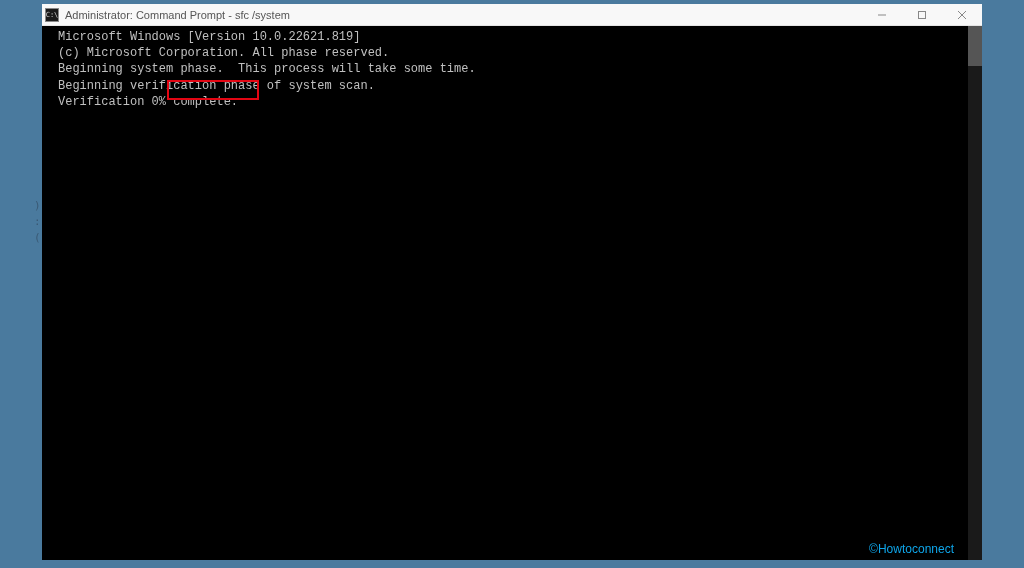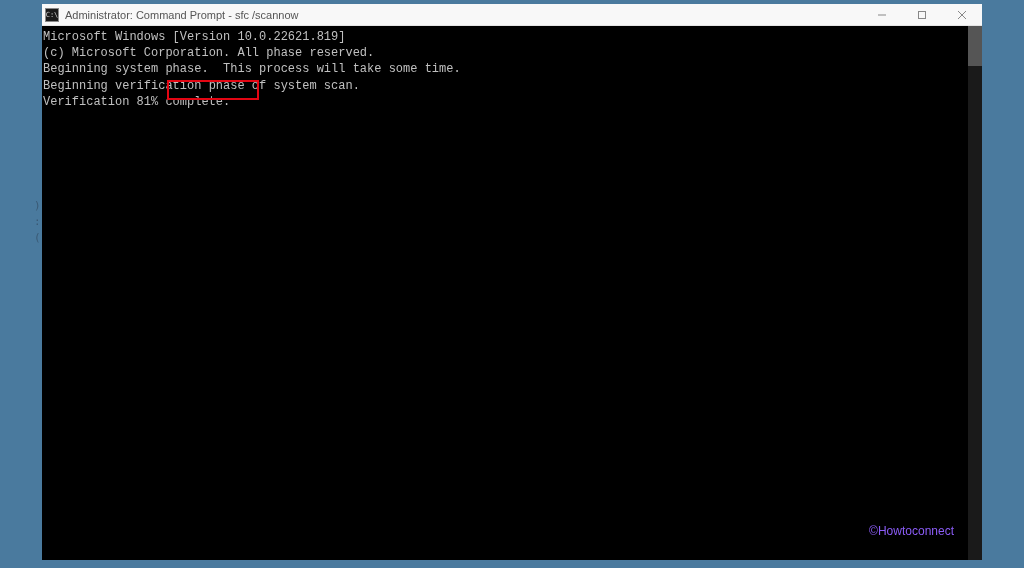--- a/index.html
+++ b/index.html
@@ -67,21 +67,21 @@
       color: #c0c0c0;
       font-family: Consolas, 'Courier New', monospace;
       font-size: 12px;
       line-height: 1.35;
       padding: 3px 0 0 0;
       position: relative;
       overflow: hidden;
     }
     .terminal-line {
       white-space: pre;
-      padding-left: 1px;
+      padding-left: 16px;
     }
     .highlight-box {
       position: absolute;
       border: 2px solid #e30613;
       top: 54px;
       left: 125px;
       width: 92px;
       height: 20px;
       pointer-events: none;
     }
@@ -96,23 +96,23 @@
     .scrollbar-thumb {
       position: absolute;
       top: 0;
       right: 0;
       width: 14px;
       height: 40px;
       background: #555;
     }
     .watermark {
       position: absolute;
-      bottom: 21px;
+      bottom: 3px;
       right: 28px;
-      color: #8b5cf6;
+      color: #0ea5e9;
       font-size: 12px;
       font-family: Arial, sans-serif;
     }
     .left-artifacts {
       position: absolute;
       left: 34px;
       color: #3a5a75;
       font-family: monospace;
       font-size: 11px;
       line-height: 1.4;
@@ -121,21 +121,21 @@
 </head>
 <body>
 
 <div class="left-artifacts" style="top:198px;">)</div>
 <div class="left-artifacts" style="top:214px;">:</div>
 <div class="left-artifacts" style="top:230px;">(</div>
 
 <div class="window">
   <div class="titlebar">
     <div class="titlebar-icon">C:\</div>
-    <div class="titlebar-text">Administrator: Command Prompt - sfc  /scannow</div>
+    <div class="titlebar-text">Administrator: Command Prompt - sfc  /system</div>
     <div class="window-controls">
       <div class="window-control">
         <svg width="10" height="10" viewBox="0 0 10 10">
             <line x1="1" y1="5" x2="9" y2="5"></line>
           </svg>
       </div>
       <div class="window-control">
         <svg width="10" height="10" viewBox="0 0 10 10">
             <rect x="1.5" y="1.5" width="7" height="7"></rect>
           </svg>
@@ -149,20 +149,20 @@
     </div>
   </div>
   <div class="terminal">
     <div class="terminal-line">Microsoft Windows [Version 10.0.22621.819]</div>
     <div class="terminal-line">(c) Microsoft Corporation. All phase reserved.</div>
     <div class="terminal-line"></div>
     <div class="terminal-line"></div>
     <div class="terminal-line">Beginning system phase.  This process will take some time.</div>
     <div class="terminal-line"></div>
     <div class="terminal-line">Beginning verification phase of system scan.</div>
-    <div class="terminal-line">Verification 81% complete.</div>
+    <div class="terminal-line">Verification 0% complete.</div>
     <div class="highlight-box"></div>
     <div class="scrollbar">
       <div class="scrollbar-thumb"></div>
     </div>
     <div class="watermark">©Howtoconnect</div>
   </div>
 </div>
 
 </body></html>

